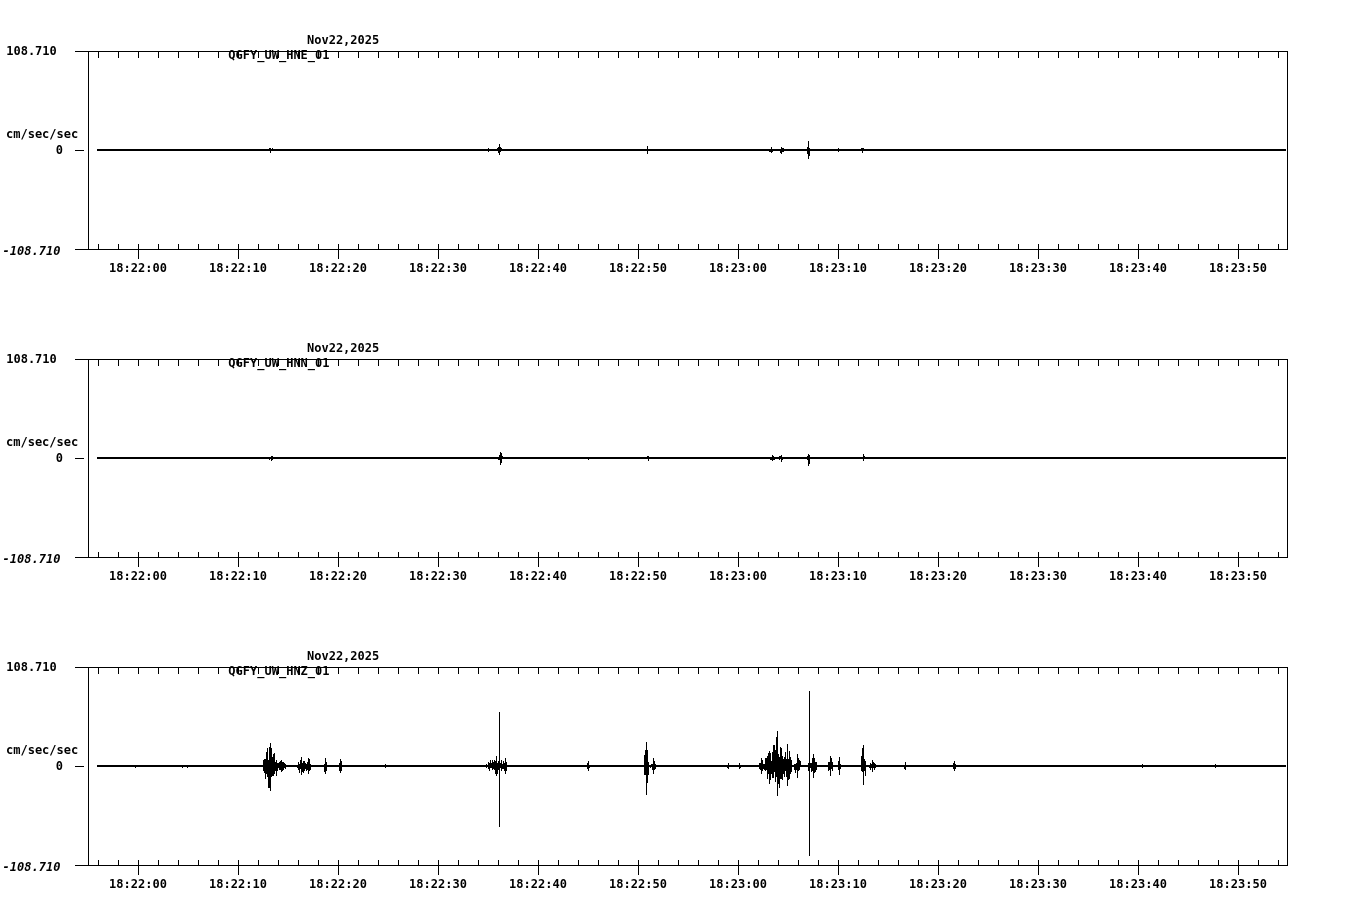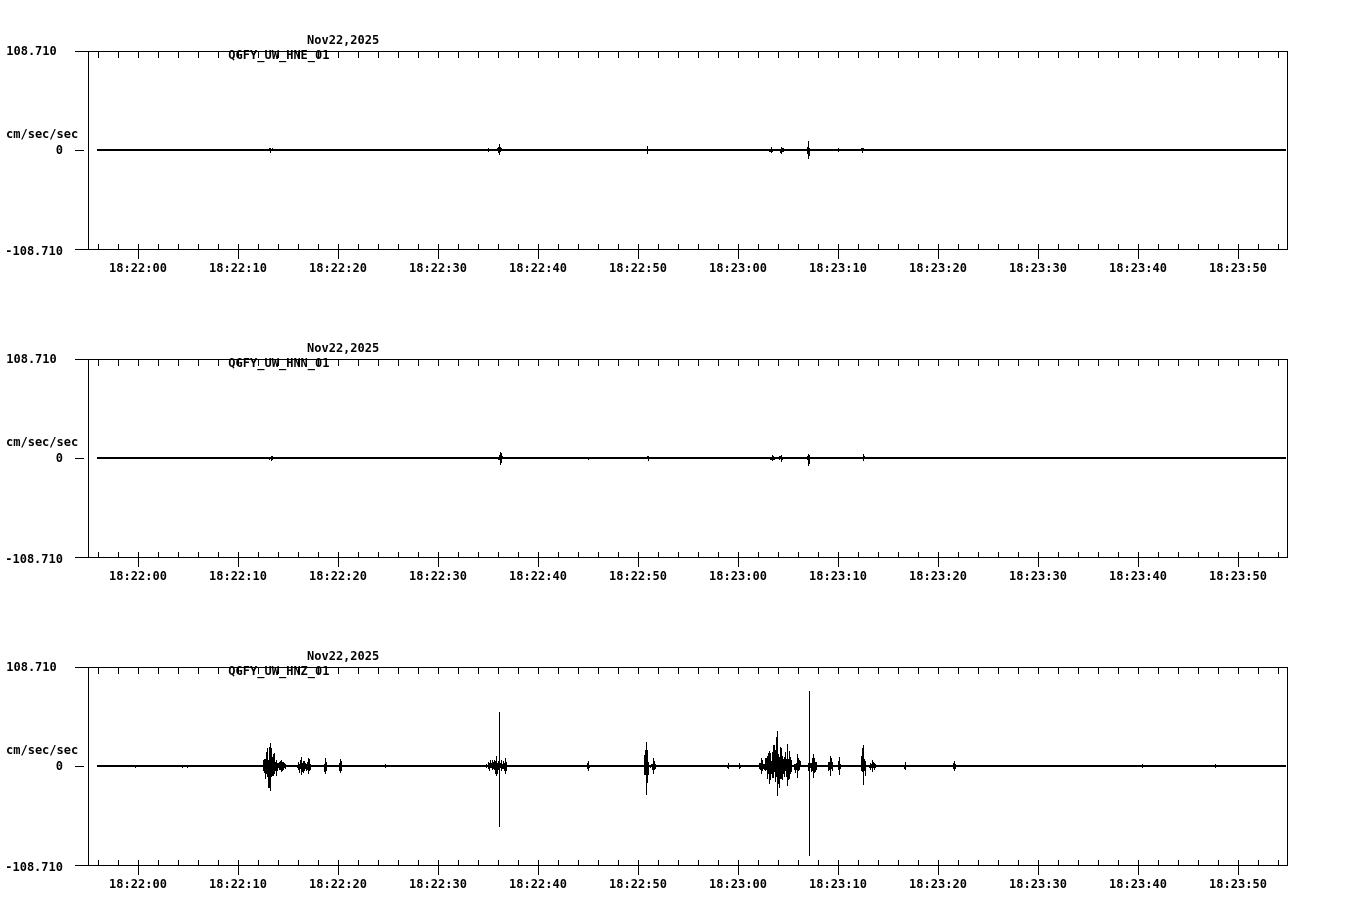--- a/index.html
+++ b/index.html
@@ -9,21 +9,21 @@
   .plot.p0{top:0;}
   .plot.p1{top:308px;}
   .plot.p2{top:616px;}
   .lbl{position:absolute;font:bold 12px "DejaVu Sans Mono", monospace;color:#000;
        white-space:pre;line-height:15px;}
   .title{left:185px;top:33px;height:15px;}
   .title .date{position:absolute;left:122px;top:0;}
   .ymax{left:0;width:63px;text-align:center;top:44px;}
   .yunits{left:6px;top:127px;}
   .yzero{left:0;width:63px;text-align:right;top:143px;}
-  .ymin{left:0;width:63px;text-align:right;top:244px;}
+  .ymin{left:0;width:63px;text-align:center;top:244px;font-style:italic;}
   .xlabels{position:absolute;left:0;top:261px;width:1079px;height:16px;}
   .xlab{position:absolute;top:0;width:80px;text-align:center;
         font:bold 12px "DejaVu Sans Mono", monospace;color:#000;white-space:pre;}
   svg.trace{position:absolute;left:0;top:0;width:1358px;height:300px;}
 </style>
 </head>
 <body>
 
 <div id="fig">
 

